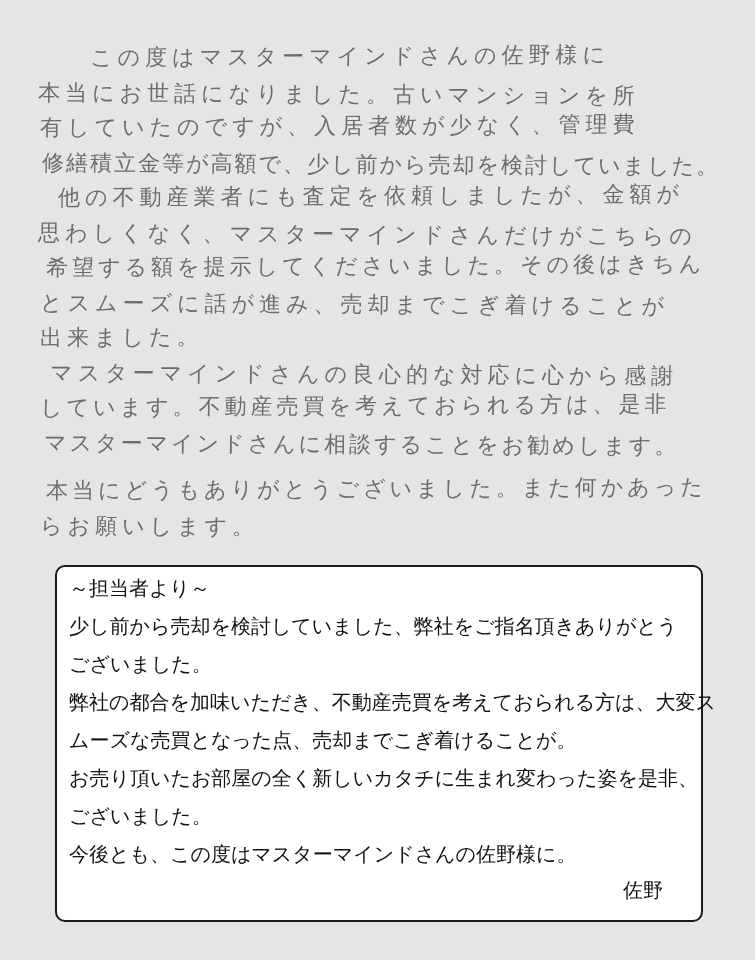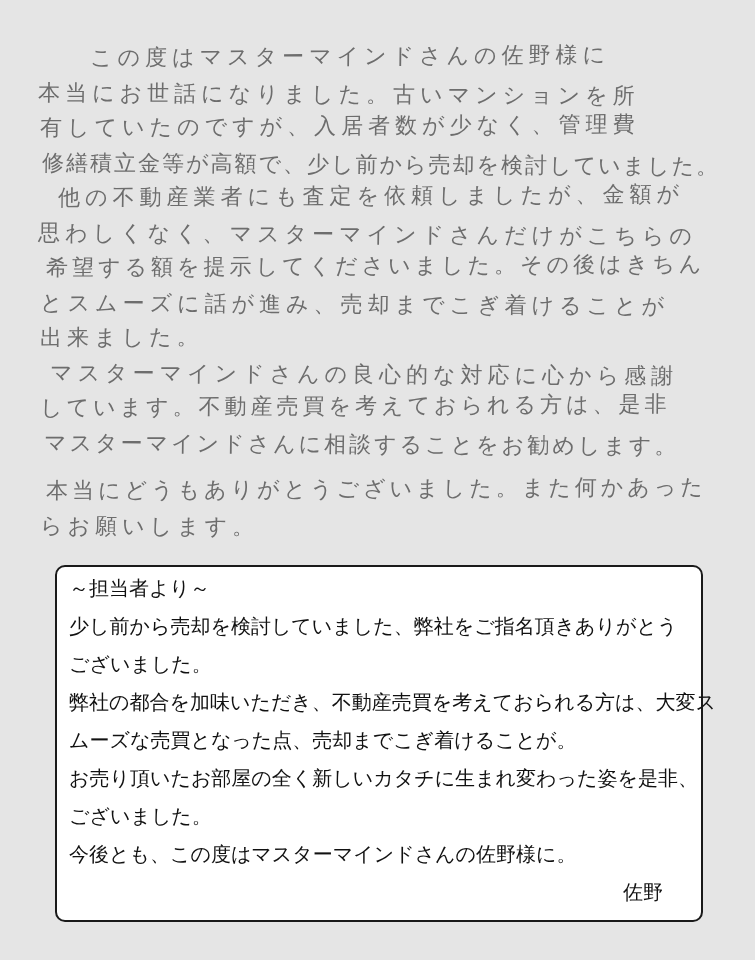--- a/index.html
+++ b/index.html
@@ -65,20 +65,21 @@
     font-size: 20px;
   }
   .box-line {
     height: 38px;
     line-height: 38px;
     white-space: nowrap;
   }
   .box-line.signature {
     text-align: right;
     padding-right: 24px;
+    font-family: Liberation Mono, monospace;
   }
 </style>
 </head>
 <body>
 
 <div class="page">
 
   <div class="handwriting">
     <div class="hw-line">この度はマスターマインドさんの佐野様に</div>
     <div class="hw-line">本当にお世話になりました。古いマンションを所</div>

